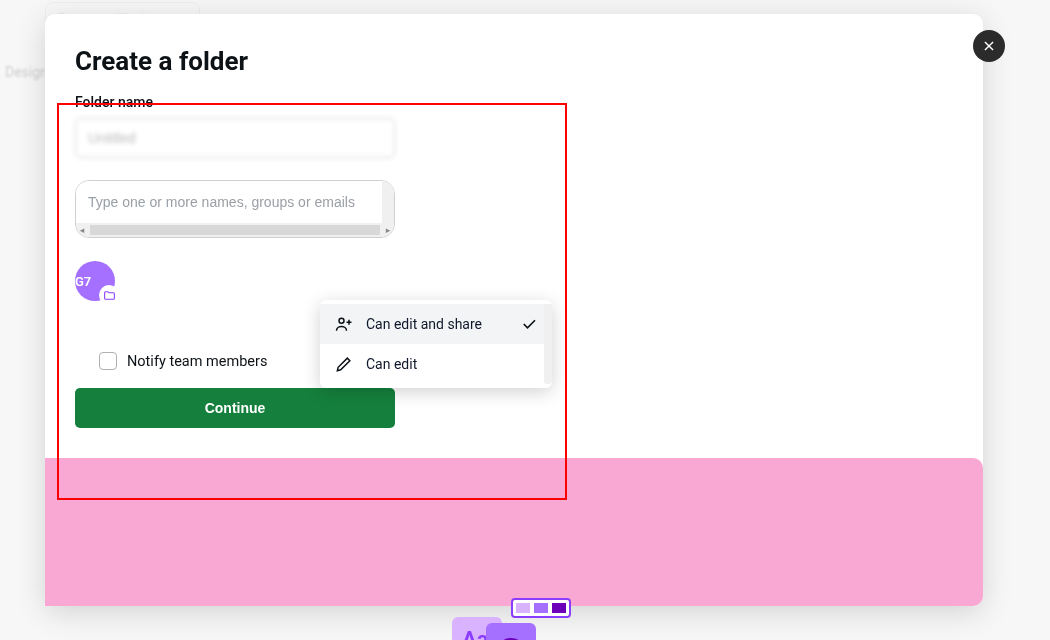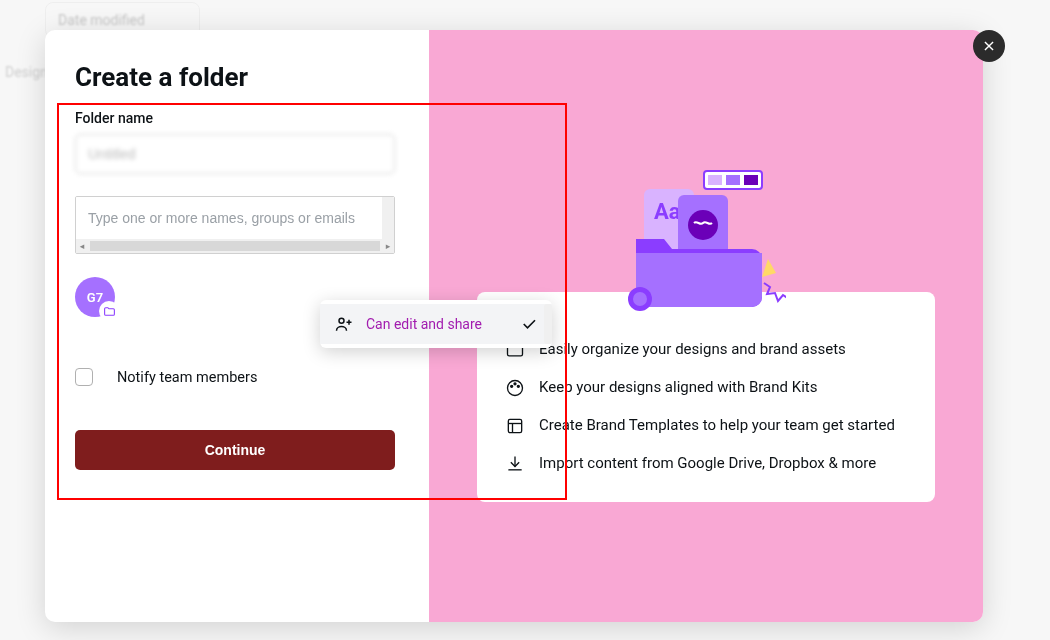--- a/index.html
+++ b/index.html
@@ -40,28 +40,29 @@
   opacity: 0.5;
 }
 .overlay {
   position: absolute;
   inset: 0;
   background: rgba(255,255,255,0.25);
 }
 .modal {
   position: absolute;
   left: 45px;
-  top: 30px;
+  top: 14px;
   width: 938px;
   height: 592px;
   background: #fff;
   border-radius: 10px;
   box-shadow: 0 6px 30px rgba(0,0,0,0.15);
   display: flex;
   overflow: visible;
+  flex-direction: column;
 }
 .close-btn {
   position: absolute;
   top: 30px;
   right: 45px;
   width: 32px;
   height: 32px;
   border-radius: 50%;
   background: #2b2b2b;
   color: #fff;
@@ -116,21 +117,21 @@
   color: #666;
   margin-bottom: 22px;
 }
 .text-input.blurred {
   color: #bbb;
   filter: blur(2px);
 }
 .share-wrap {
   width: 320px;
   border: 1px solid #d0d0d0;
-  border-radius: 2px;
+  border-radius: 14px;
   overflow: hidden;
 }
 .share-input {
   width: 100%;
   height: 42px;
   border: none;
   padding: 0 12px;
   font-size: 14px;
 }
 .share-input::placeholder { color: #9aa0a6; }
@@ -175,54 +176,54 @@
 }
 .avatar {
   width: 40px; height: 40px;
   border-radius: 50%;
   background: #a570ff;
   color: #fff;
   font-size: 13px;
   font-weight: 600;
   display: flex;
   align-items: center;
-  justify-content: center;
   position: relative;
 }
 .avatar-badge {
   position: absolute;
   right: -4px; bottom: -4px;
   width: 20px; height: 20px;
   border-radius: 50%;
   background: #fff;
   display: flex;
   align-items: center;
   justify-content: center;
 }
 .notify-row {
   margin-top: 50px;
   display: flex;
   align-items: center;
-  gap: 24px;
+  gap: 10px;
+  margin-left: 24px;
 }
 .checkbox {
   width: 18px; height: 18px;
   border: 1.5px solid #b0b0b0;
   border-radius: 4px;
   background: #fff;
 }
 .notify-label {
   font-size: 14.5px;
   color: #0d1216;
 }
 .continue-btn {
-  margin-top: 44px;
+  margin-top: 18px;
   width: 320px;
   height: 40px;
-  background: #7f1d1d;
+  background: #15803d;
   color: #fff;
   font-size: 14px;
   font-weight: 600;
   border: none;
   border-radius: 5px;
   cursor: pointer;
 }
 .dropdown {
   position: absolute;
   left: 320px;
@@ -243,21 +244,21 @@
   background: #f0f0f0;
   border-radius: 3px;
 }
 .dropdown-item {
   height: 40px;
   display: flex;
   align-items: center;
   padding: 0 14px;
   gap: 12px;
   font-size: 14px;
-  color: #a21caf;
+  color: #0f172a;
   cursor: pointer;
 }
 .dropdown-item.selected {
   background: #f3f4f6;
 }
 .dropdown-item svg { flex-shrink: 0; }
 .check-end {
   margin-left: auto;
 }
 .benefits-card {
@@ -400,20 +401,26 @@
     <svg width="20" height="20" viewBox="0 0 24 24" fill="none" stroke="#0d1216" stroke-width="1.8">
         <circle cx="9" cy="8" r="3"></circle>
         <path d="M3 20c0-3 3-5 6-5s6 2 6 5"></path>
         <path d="M18 7v6M15 10h6"></path>
       </svg>
     <span>Can edit and share</span>
     <svg class="check-end" width="18" height="18" viewBox="0 0 24 24" fill="none" stroke="#0d1216" stroke-width="2.2">
         <path d="M5 12l5 5L20 7"></path>
       </svg>
   </div>
+  <div class="dropdown-item">
+    <svg width="20" height="20" viewBox="0 0 24 24" fill="none" stroke="#0d1216" stroke-width="1.8">
+        <path d="M4 20l4-1 11-11-3-3L5 16l-1 4z"></path>
+      </svg>
+    <span>Can edit</span>
+  </div>
   <div class="dropdown-scroll"></div>
 </div>
 
 <div class="close-btn">
   <svg width="14" height="14" viewBox="0 0 24 24" stroke="#fff" stroke-width="2.4">
       <line x1="5" y1="5" x2="19" y2="19"></line>
       <line x1="19" y1="5" x2="5" y2="19"></line>
     </svg>
 </div>
 

